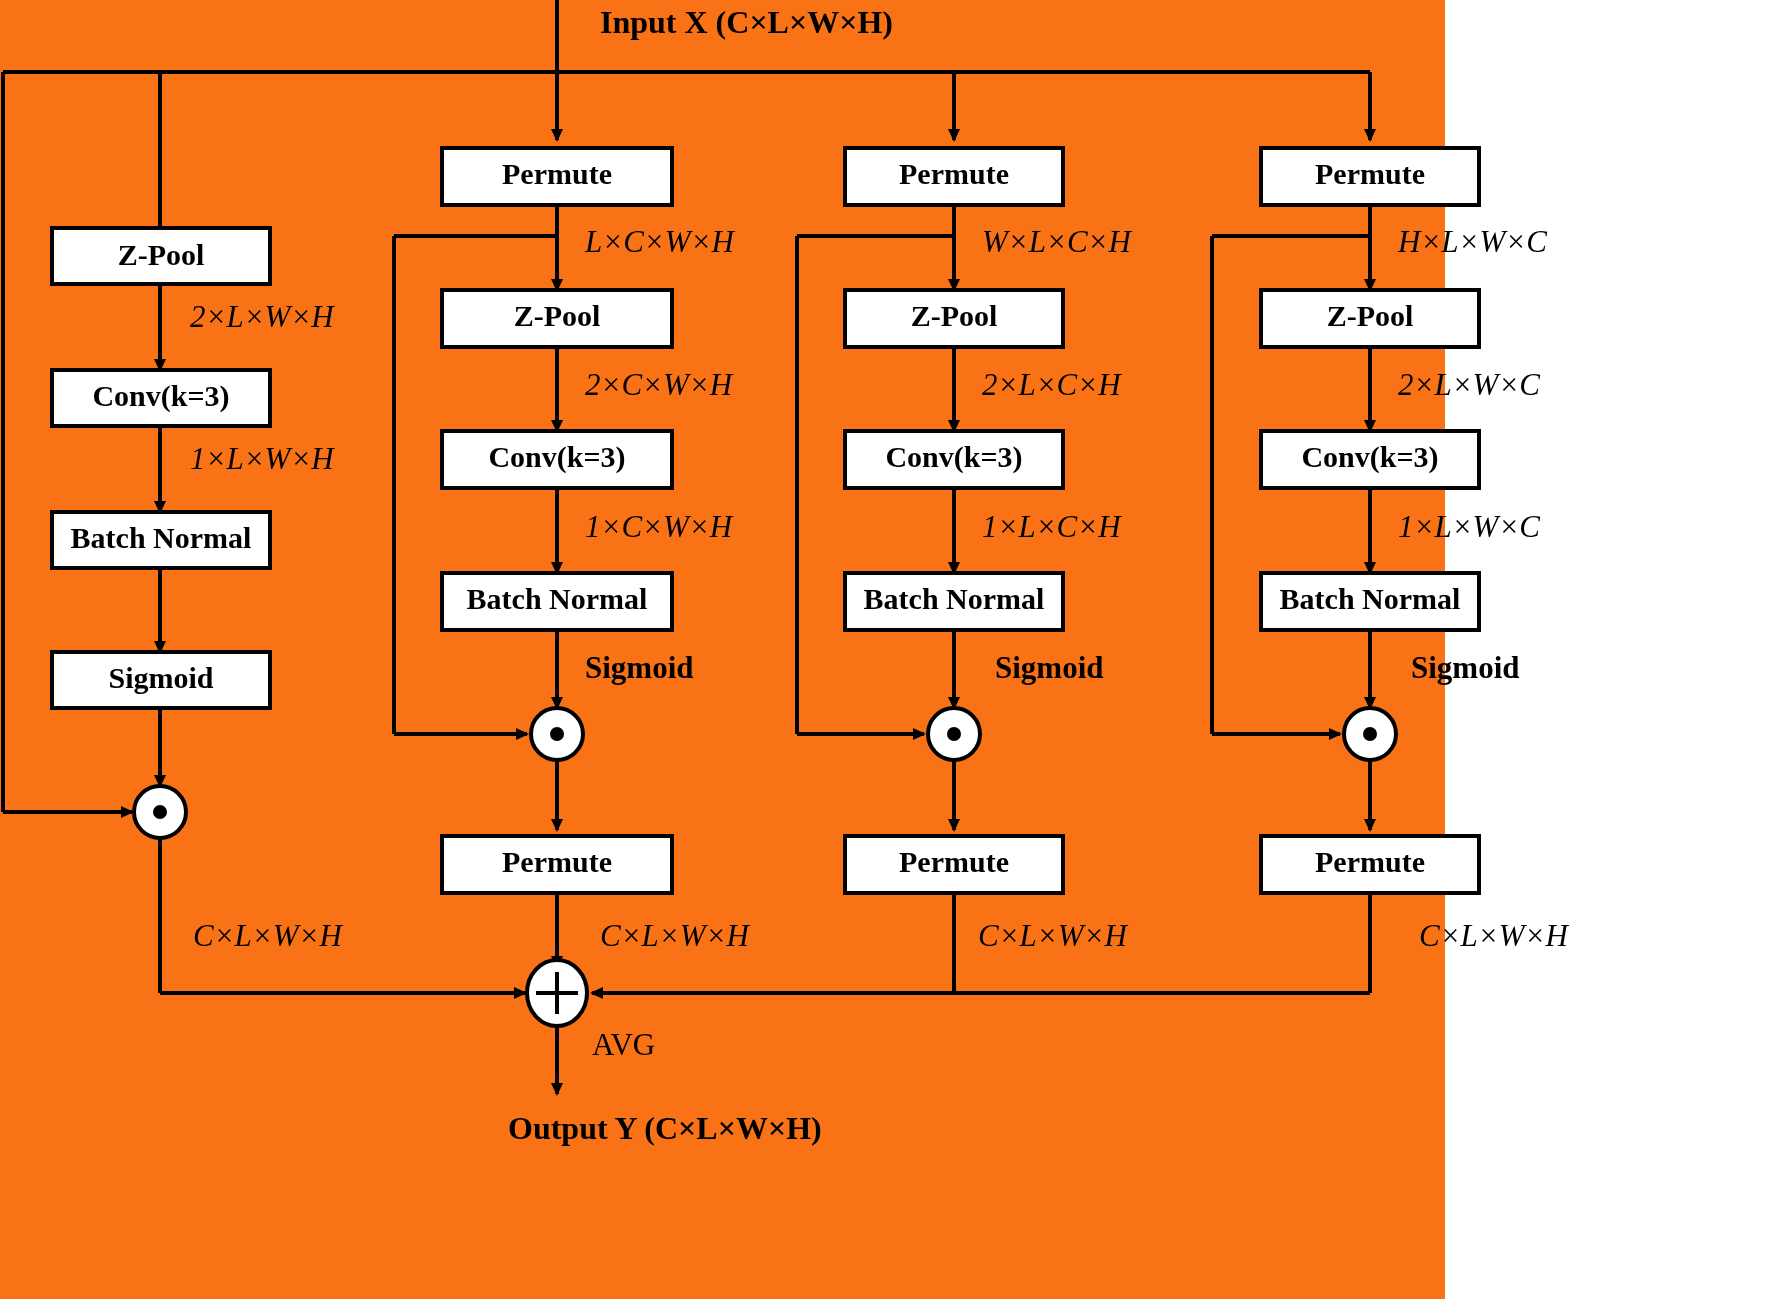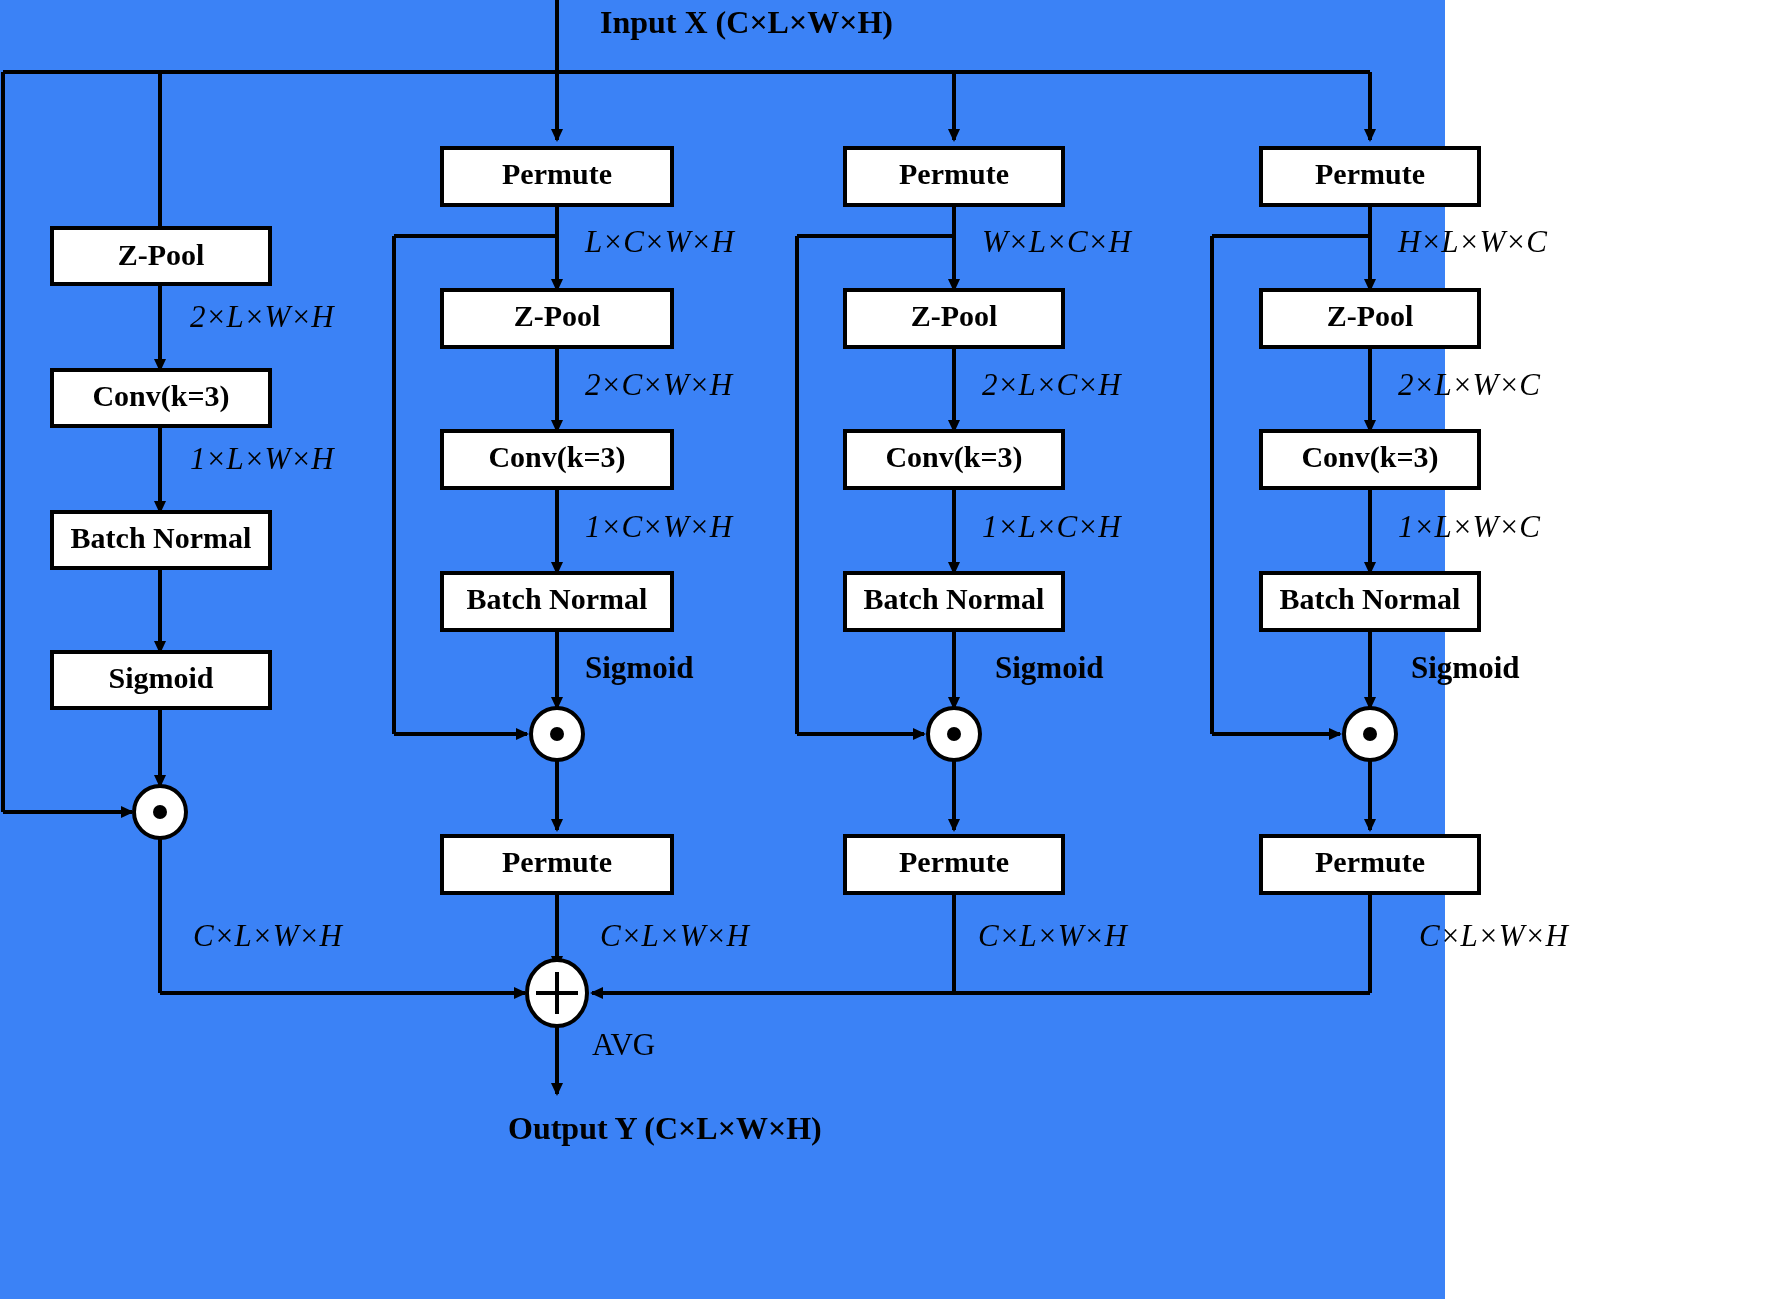--- a/index.html
+++ b/index.html
@@ -1,16 +1,16 @@
 <!DOCTYPE html>
 <html><head>
 <meta charset="utf-8">
 <style>
   html,body{margin:0;padding:0;background:#ffffff;}
-  #root{position:relative;width:1445px;height:1299px;background:#3b82f6;
+  #root{position:relative;width:1445px;height:1299px;background:#f97316;
         font-family:"Liberation Serif",serif;}
   svg{position:absolute;left:0;top:0;width:1773px;height:1299px;display:block;}
   .box{fill:#ffffff;stroke:#000000;stroke-width:4;}
   .ln{stroke:#000000;stroke-width:4;fill:none;stroke-linecap:butt;}
   .circ{fill:#ffffff;stroke:#000000;stroke-width:4;}
   .dotfill{fill:#000000;}
   .boxlabel{font-family:"Liberation Serif",serif;font-weight:bold;font-size:30px;
             fill:#000;text-anchor:middle;dominant-baseline:middle;}
   .dimlabel{font-family:"Liberation Serif",serif;font-style:italic;font-size:31px;
             fill:#000;text-anchor:start;dominant-baseline:middle;}

